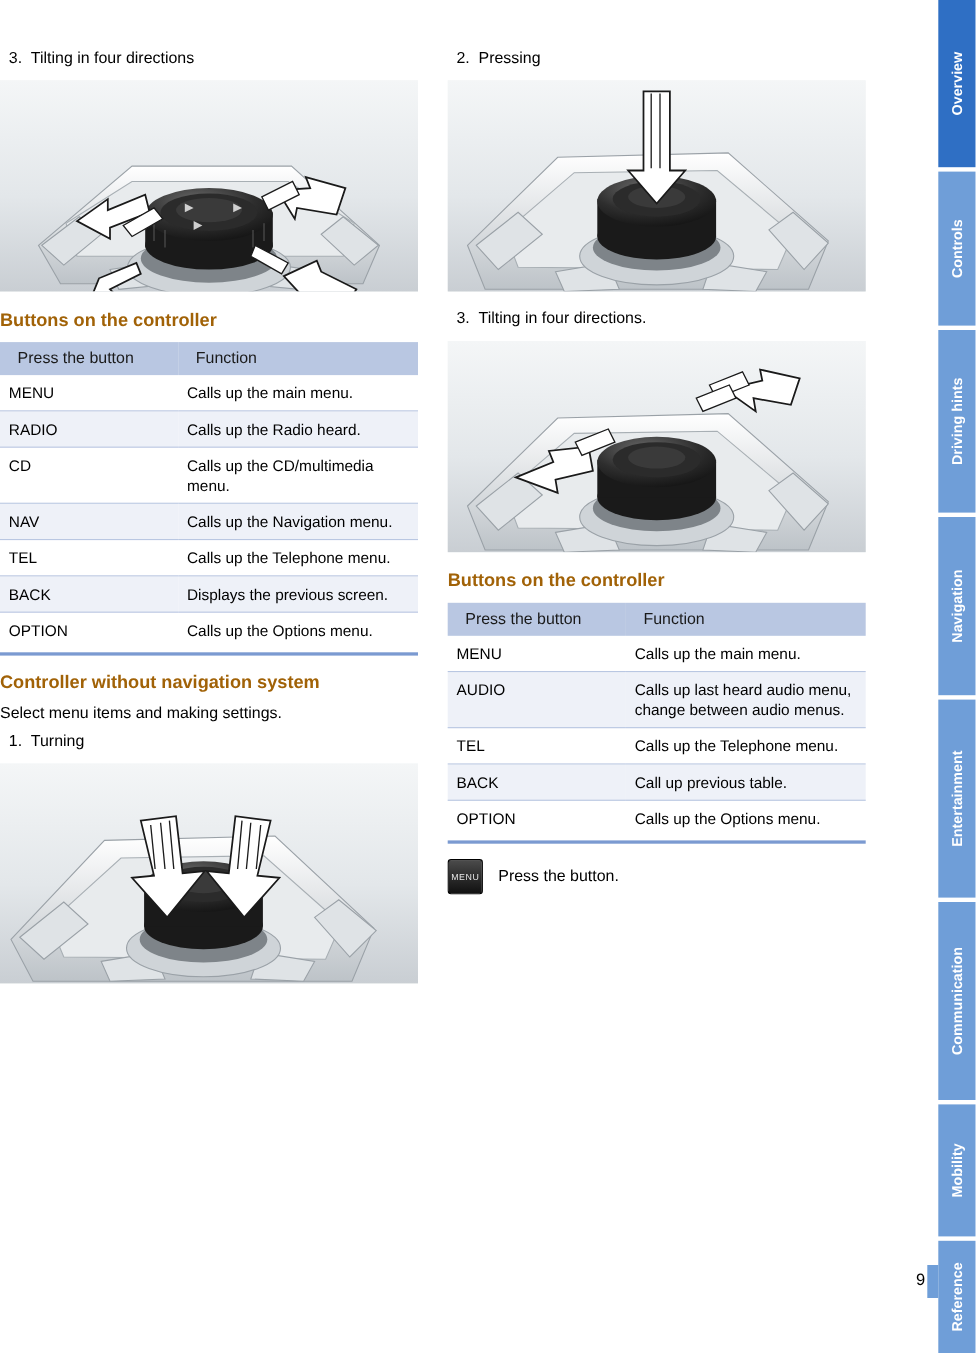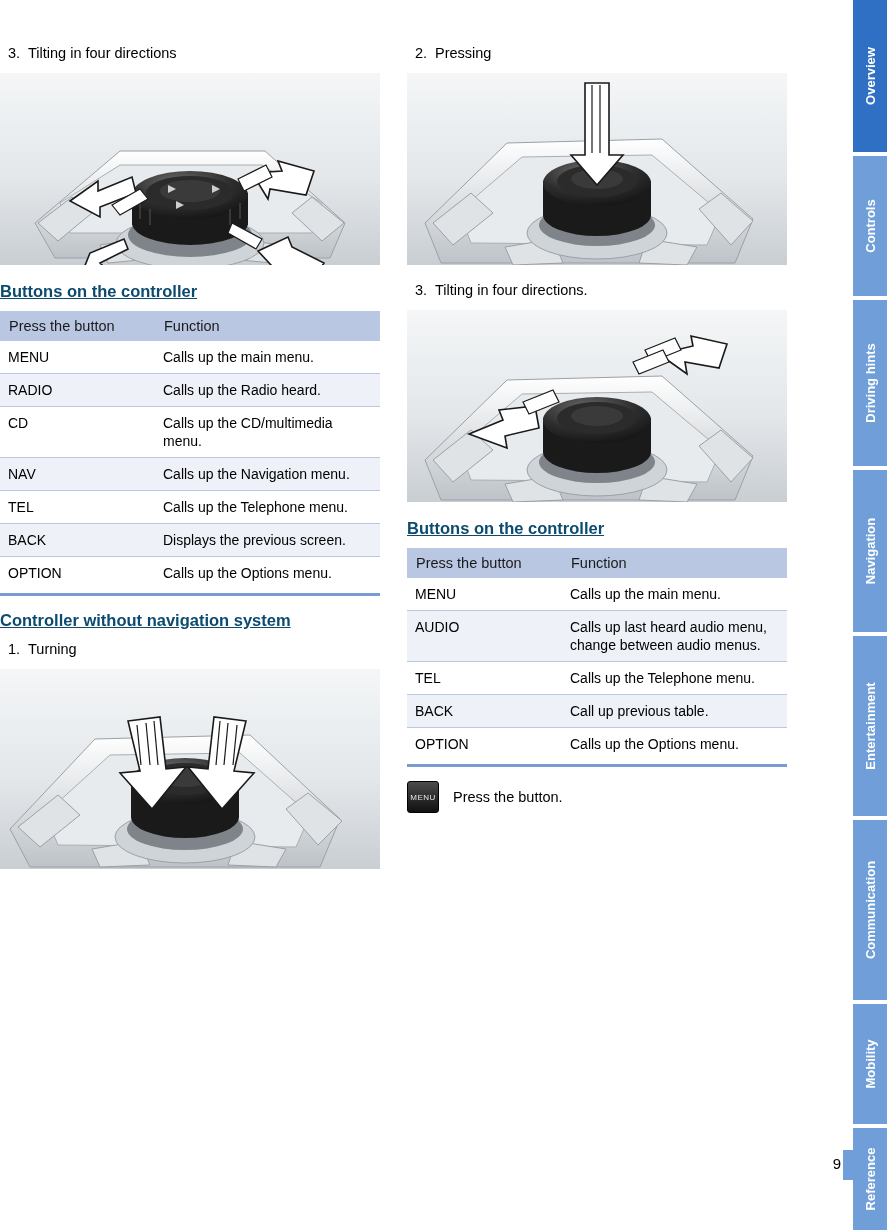--- a/index.html
+++ b/index.html
@@ -53,26 +53,25 @@
     position: relative;
     overflow: hidden;
     background: linear-gradient(180deg,#f3f5f6 0%, #e7eaec 45%, #cfd4d8 100%);
     margin-bottom: 16px;
   }
   .fig.tall { height: 200px; }
   .fig svg { position: absolute; left: 0; top: 0; }
 
   
   h2.blue {
-    color: #0c4a6e;
+    color: #a16207;
     font-size: 16.5px;
     font-weight: bold;
     margin: 6px 0 10px 0;
     line-height: 20px;
-    text-decoration: underline;
   }
   h1.blue {
     color: #0a64b4;
     font-size: 22px;
     font-weight: bold;
     margin: 34px 0 14px 0;
     line-height: 26px;
   }
   h3.blue {
     color: #0a64b4;
@@ -91,21 +90,21 @@
     width: 380px;
     border-collapse: collapse;
     font-size: 14px;
     margin-bottom: 4px;
   }
   table.btbl th {
     background: #b9c7e2;
     color: #1a1a1a;
     font-weight: 400;
     text-align: left;
-    padding: 7px 6px 7px 9px;
+    padding: 7px 6px 7px 16px;
     font-size: 14.5px;
     border: none;
   }
   table.btbl td {
     padding: 7px 6px 7px 8px;
     vertical-align: top;
     border-bottom: 1px solid #b9c7e2;
     line-height: 18px;
   }
   table.btbl tr.alt td { background: #eef1f8; }
@@ -304,20 +303,21 @@
         </tr>
         <tr>
           <td class="col-c1">OPTION</td>
           <td>Calls up the Options menu.</td>
         </tr>
       </tbody>
     </table>
     <div class="tbl-end"></div>
 
     <h2 class="blue">Controller without navigation system</h2>
+    <p class="body">Select menu items and making settings.</p>
 
     <div class="step">
       <div class="num">1.</div>
       <div class="txt">Turning</div>
     </div>
 
     <div class="fig tall">
       <svg width="380" height="200" viewBox="0 0 380 200">
         <defs>
           <linearGradient id="bg2" x1="0" y1="0" x2="0" y2="1">

